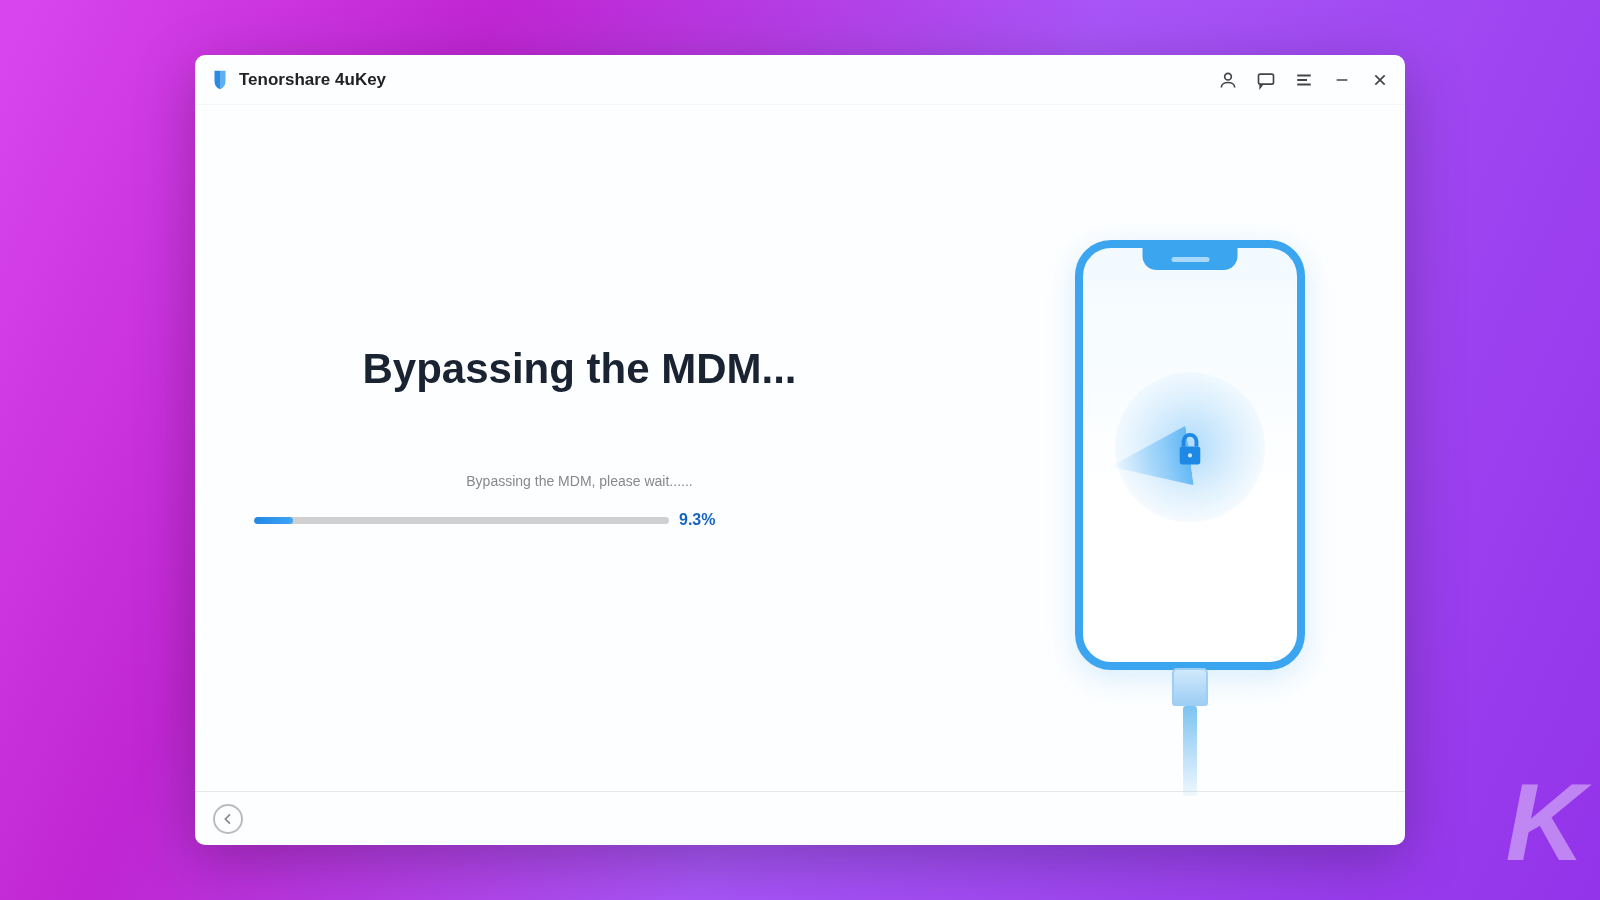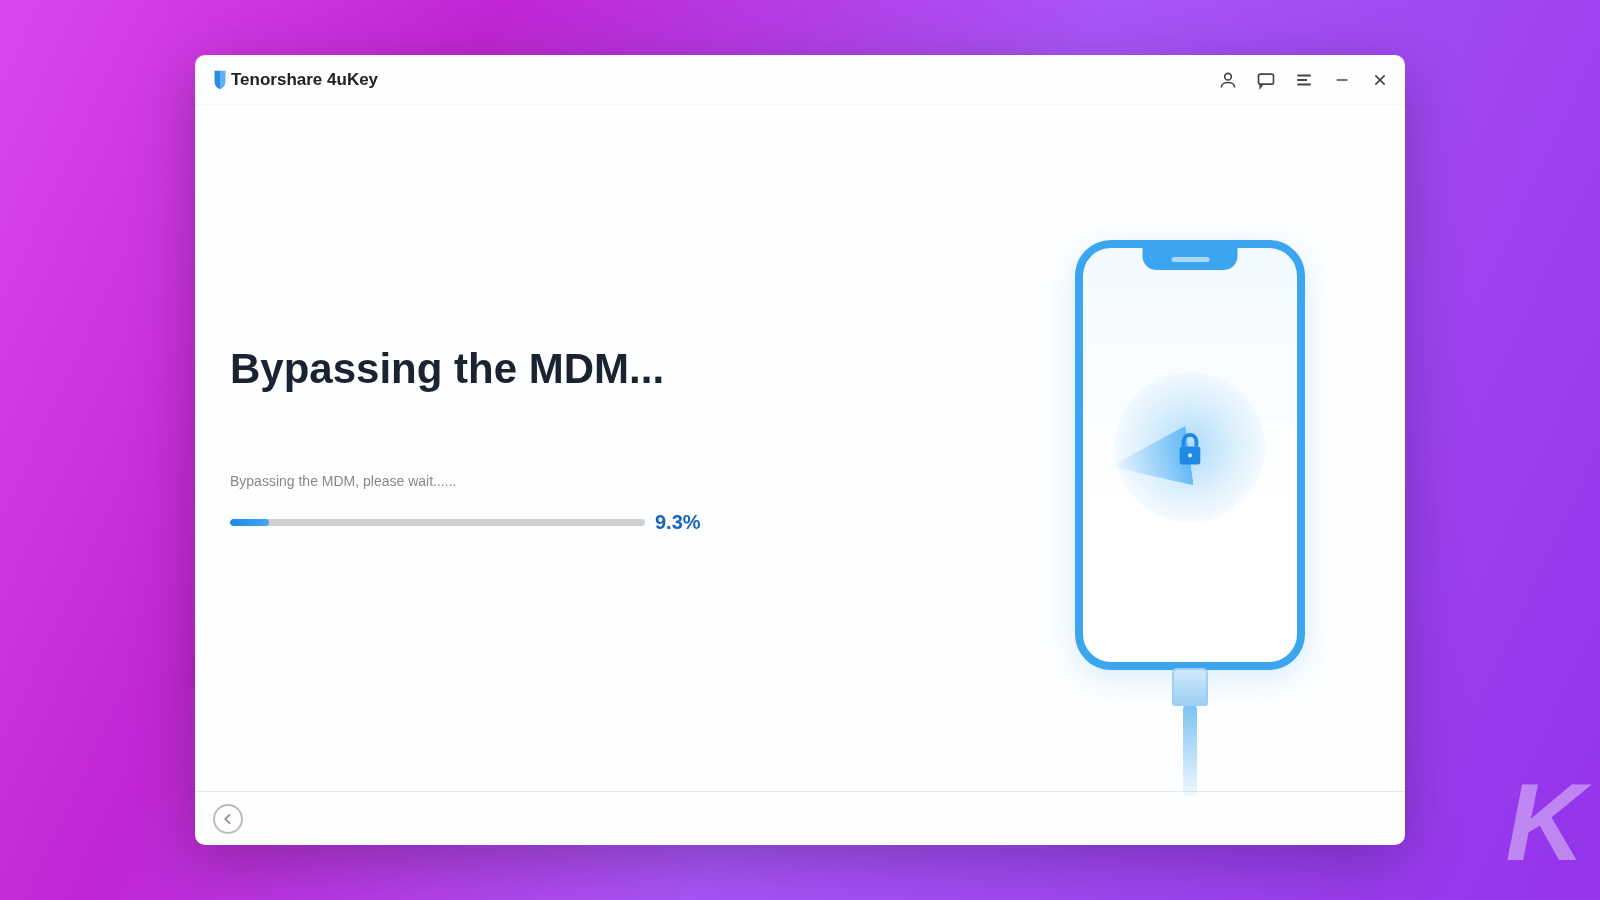--- a/index.html
+++ b/index.html
@@ -37,21 +37,21 @@
       z-index: 1;
       overflow: hidden;
     }
     .titlebar {
       height: 50px;
       display: flex;
       align-items: center;
       padding: 0 14px;
       border-bottom: 1px solid rgba(0,0,0,0.03);
     }
-    .logo { display: flex; align-items: center; }
+    .logo { display: flex; align-items: center; gap: 8px; }
     .logo-icon {
       width: 22px; height: 22px;
     }
     .app-title {
       font-size: 17px;
       font-weight: 700;
       color: #222;
     }
     .titlebar-right { margin-left: auto; display: flex; align-items: center; gap: 16px; }
     .tb-icon {
@@ -60,21 +60,22 @@
       color: #444;
       cursor: pointer;
     }
     .content {
       flex: 1;
       display: flex;
       position: relative;
     }
     .left-pane {
       flex: 1;
-      padding: 70px 70px 0 35px;
+      padding: 70px 70px 0 59px;
+      text-align: center;
     }
     .heading {
       font-size: 42px;
       font-weight: 600;
       color: #1a2332;
       margin-top: 170px;
     }
     .subtext {
       margin-top: 80px;
       font-size: 14px;
@@ -93,21 +94,21 @@
       border-radius: 4px;
       overflow: hidden;
     }
     .progress-fill {
       height: 100%;
       width: 9.3%;
       background: linear-gradient(90deg, #1e88e5, #42a5f5);
       border-radius: 4px;
     }
     .progress-pct {
-      font-size: 20px;
+      font-size: 16px;
       font-weight: 700;
       color: #1565c0;
     }
     .right-pane {
       flex: 0 0 430px;
       display: flex;
       align-items: flex-start;
       justify-content: center;
       padding-top: 135px;
     }

